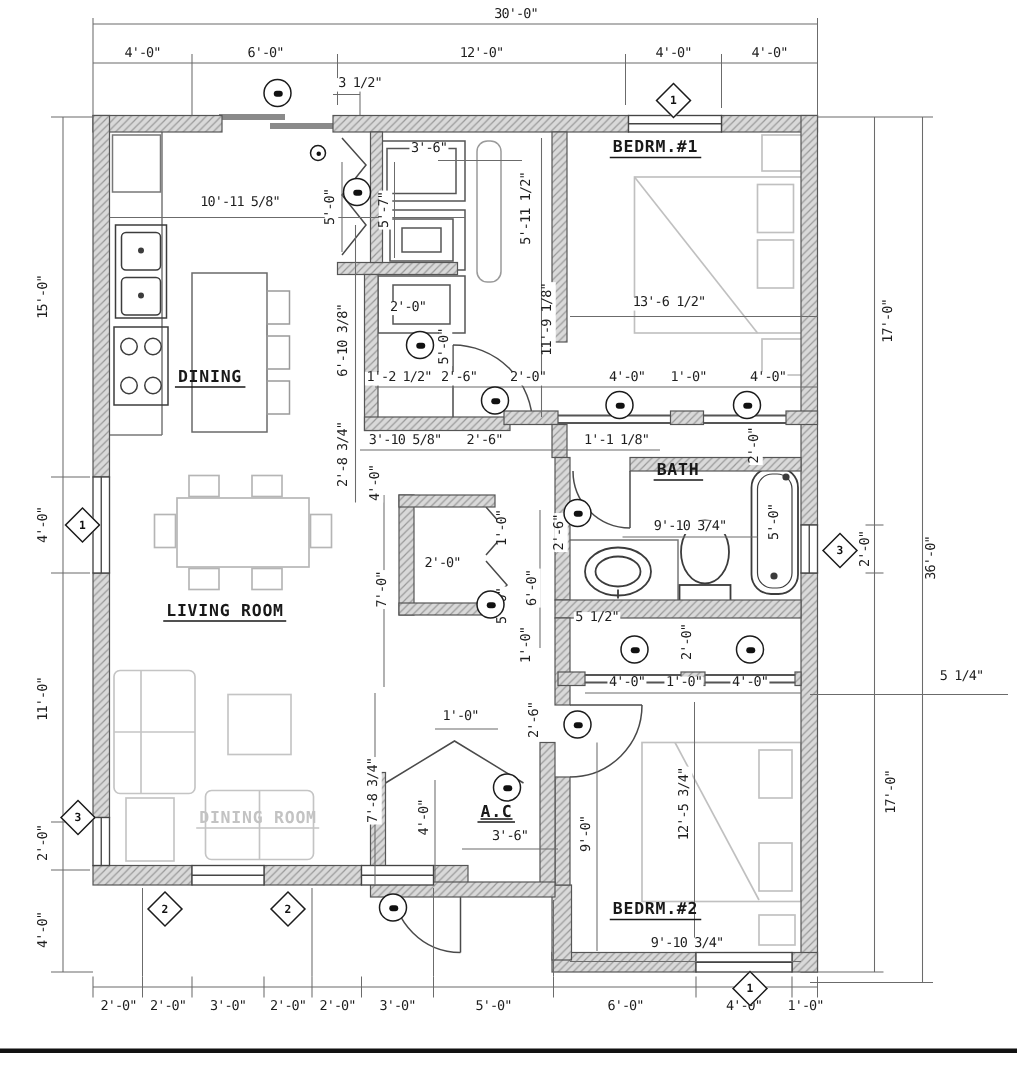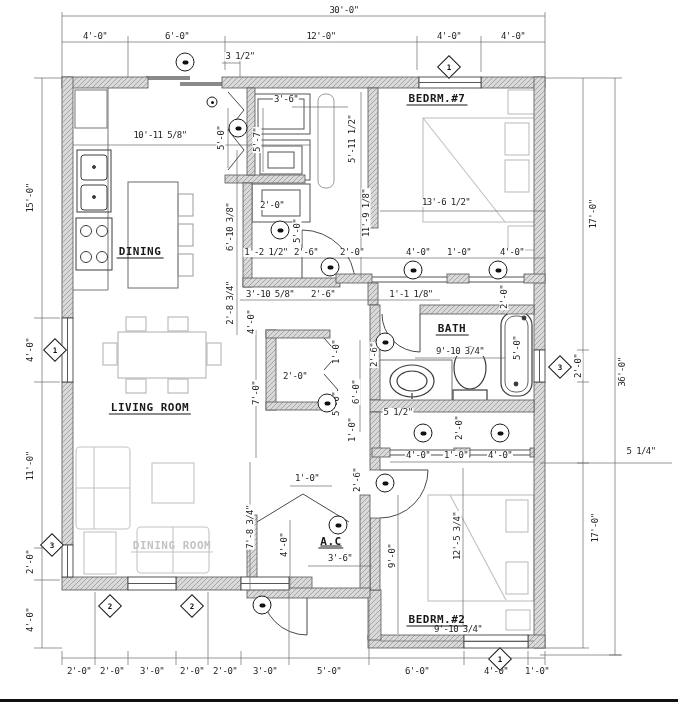--- a/index.html
+++ b/index.html
@@ -330,23 +330,23 @@
       <div class="dim rot" style="left: 357px; top: 480px;">2'-6"</div>
       <div class="dim rot" style="left: 250px; top: 527px;">7'-8 3/4"</div>
       <div class="dim rot" style="left: 284px; top: 545px;">4'-0"</div>
       <div class="dim" style="left: 340px; top: 559px;">3'-6"</div>
       <div class="dim rot" style="left: 392px; top: 556px;">9'-0"</div>
       <div class="dim rot" style="left: 457px; top: 536px;">12'-5 3/4"</div>
       <div class="dim" style="left: 458px; top: 630px;">9'-10 3/4"</div>
       <div class="room" style="left: 140px; top: 252px;">DINING</div>
       <div class="room" style="left: 150px; top: 408px;">LIVING ROOM</div>
       <div class="room muted" style="left: 172px; top: 546px;">DINING ROOM</div>
-      <div class="room" style="left: 437px; top: 99px;">BEDRM.#7</div>
-      <div class="room" style="left: 452px; top: 329px;">BATH</div>
-      <div class="room" style="left: 437px; top: 620px;">BEDRM.#2</div>
+      <div class="room" style="left: 437px; top: 99px;">BEDRM.#1</div>
+      <div class="room" style="left: 452px; top: 314px;">BATH</div>
+      <div class="room" style="left: 437px; top: 607px;">BEDRM.#2</div>
       <div class="room" style="left: 331px; top: 542px; text-decoration: underline;">A.C</div>
       <div class="diamond" style="left: 449px; top: 67px;">
         <span>1</span>
       </div>
       <div class="diamond" style="left: 55px; top: 350px;">
         <span>1</span>
       </div>
       <div class="diamond" style="left: 52px; top: 545px;">
         <span>3</span>
       </div>

